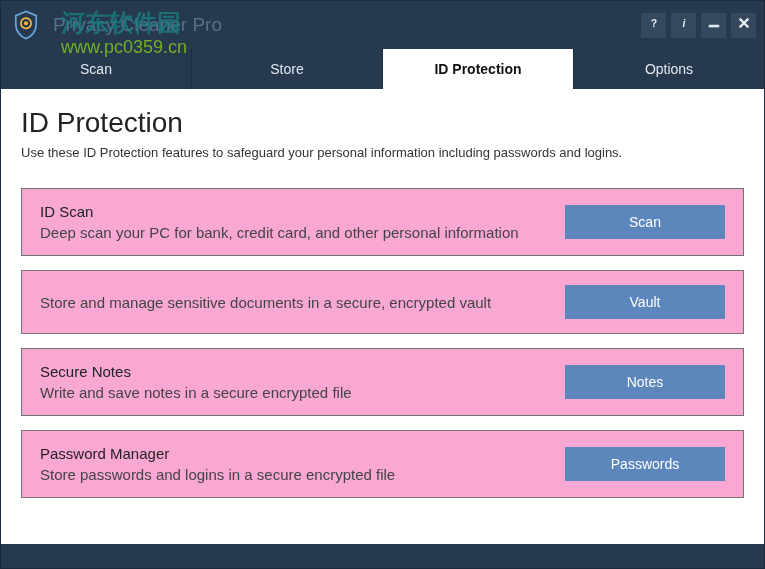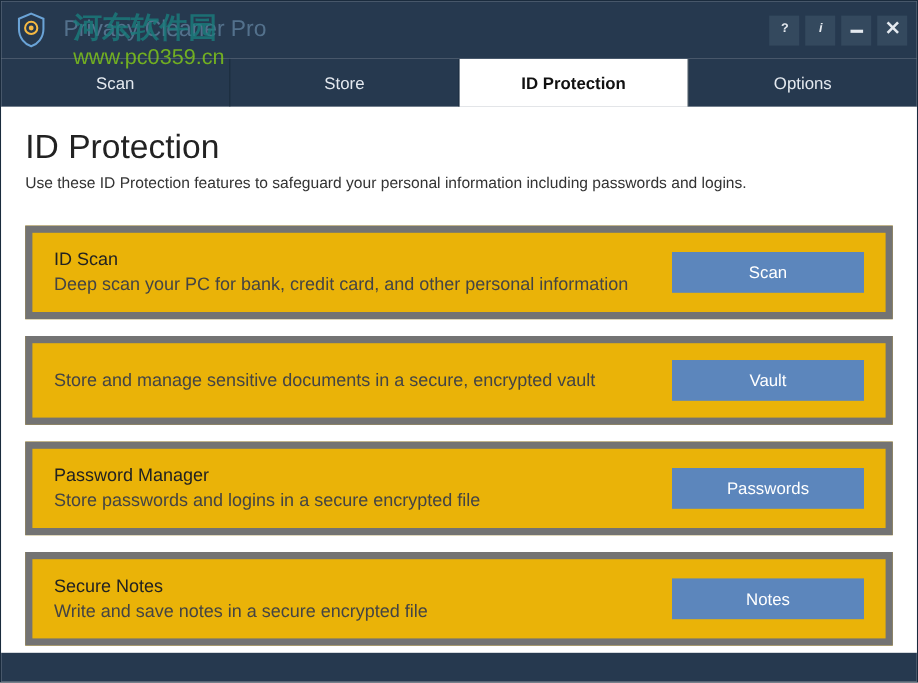--- a/index.html
+++ b/index.html
@@ -18,21 +18,21 @@
   
   .tabbar { height: 40px; background: #26394f; display: flex; }
   .tab { flex: 1; display: flex; align-items: center; justify-content: center; color: #e4e9ef; font-size: 14px; cursor: pointer; border-right: 1px solid #1c2d3f; }
   .tab.active { background: #fff; color: #111; font-weight: 600; }
   .tab:last-child { border-right: none; }
   
   .content { flex: 1; background: #fff; padding: 18px 20px 8px 20px; overflow: hidden; }
   .page-title { font-size: 28px; font-weight: 300; color: #222; margin-bottom: 6px; }
   .page-sub { font-size: 13px; color: #333; margin-bottom: 28px; }
   
-  .card { border: 6px solid #737373; background: #eab308; padding: 14px 18px; margin-bottom: 14px; display: flex; align-items: center; justify-content: space-between; gap: 16px; }
+  .card { border: 1px solid #737373; background: #f9a8d4; padding: 14px 18px; margin-bottom: 14px; display: flex; align-items: center; justify-content: space-between; gap: 16px; }
   .card-left { flex: 1; }
   .card-title { font-size: 15px; color: #222; margin-bottom: 4px; }
   .card-desc { font-size: 15px; color: #444; }
   .card-btn { width: 160px; height: 34px; background: #5c86bc; color: #fff; border: none; font-size: 14px; cursor: pointer; display: flex; align-items: center; justify-content: center; }
   
   .footer { height: 24px; background: #26394f; }
 </style>
 </head>
 <body>
 
@@ -103,29 +103,29 @@
 
     <div class="card">
       <div class="card-left">
         <div class="card-desc">Store and manage sensitive documents in a secure, encrypted vault</div>
       </div>
       <button class="card-btn">Vault</button>
     </div>
 
     <div class="card">
       <div class="card-left">
+        <div class="card-title">Secure Notes</div>
+        <div class="card-desc">Write and save notes in a secure encrypted file</div>
+      </div>
+      <button class="card-btn">Notes</button>
+    </div>
+
+    <div class="card">
+      <div class="card-left">
         <div class="card-title">Password Manager</div>
         <div class="card-desc">Store passwords and logins in a secure encrypted file</div>
       </div>
       <button class="card-btn">Passwords</button>
-    </div>
-
-    <div class="card">
-      <div class="card-left">
-        <div class="card-title">Secure Notes</div>
-        <div class="card-desc">Write and save notes in a secure encrypted file</div>
-      </div>
-      <button class="card-btn">Notes</button>
     </div>
   </div>
 
   <div class="footer"></div>
 </div>
 
 </body></html>

